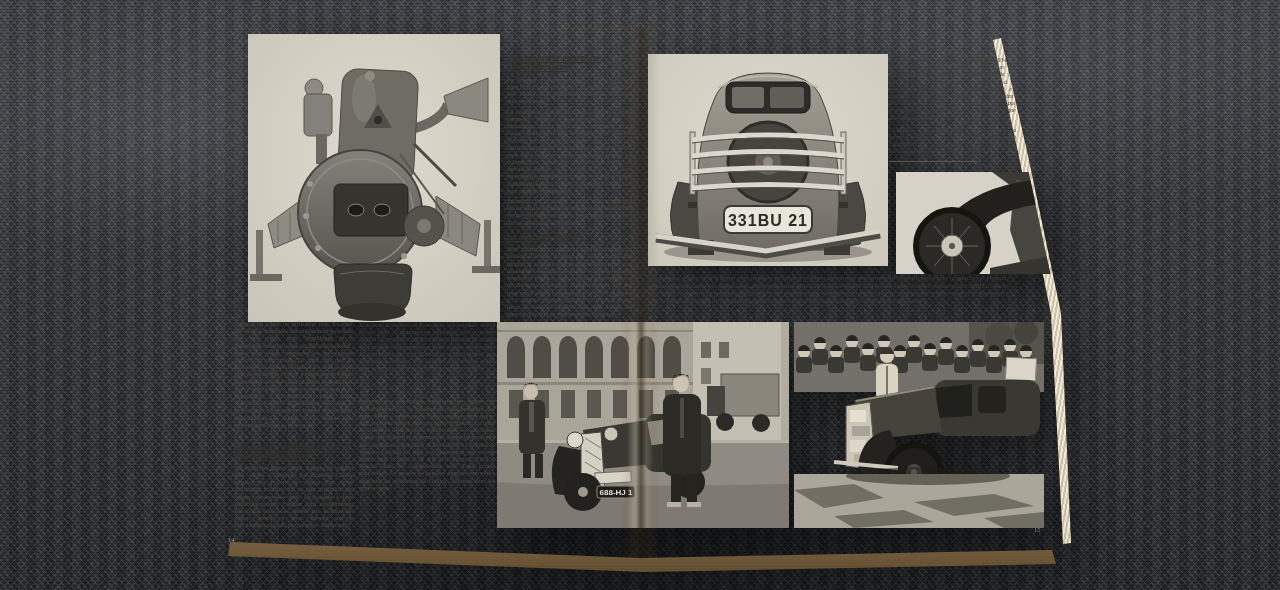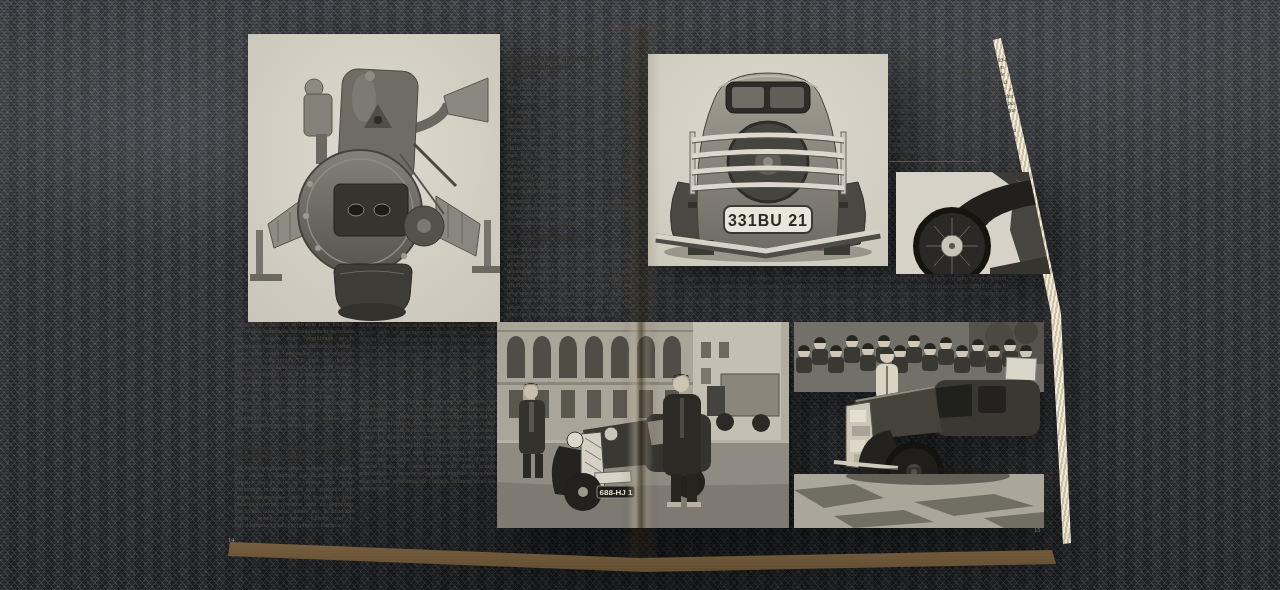--- a/index.html
+++ b/index.html
@@ -36,21 +36,21 @@
       linear-gradient(180deg,#ece4d2 0%,#dfd4bd 45%,#c2ad8a 72%,#8d7350 88%,#5f4a2e 100%);}
   #edge-right{clip-path:polygon(783px 14px,809px 127px,843px 289px,853px 519px,845px 520px,833px 290px,800px 128px,775px 16px);
     background:repeating-linear-gradient(100deg,#f0ead9 0 2px,#cdc2a8 2px 4px);}
   #gutter{position:absolute;left:402px;top:0;width:40px;height:552px;pointer-events:none;
     background:linear-gradient(90deg, rgba(80,65,40,0) 0%, rgba(80,65,40,.16) 35%, rgba(48,38,20,.34) 52%, rgba(80,65,40,.13) 70%, rgba(80,65,40,0) 100%);}
 
   .abs{position:absolute;}
   .txt{font:6px/7.2px "Liberation Serif",serif;color:#4a473f;text-align:justify;}
   .cap{font:italic 6px/7.2px "Liberation Serif",serif;color:#3f3d37;text-align:justify;}
   .capw{font:italic 6.6px/7.6px "Liberation Serif",serif;color:#3f3d37;text-align:justify;}
-  .hd{font:bold 8.2px/9.4px "Liberation Sans",sans-serif;color:#33312b;letter-spacing:.1px;}
+  .hd{font:bold 8.2px/9.4px "Liberation Sans",sans-serif;color:#33312b;letter-spacing:.1px;text-decoration:underline;}
   .pagenum{font:6.5px "Liberation Serif",serif;color:#948e80;}
   .photo{display:block;}
   .rule{height:1px;background:#5a564c;}
 </style>
 </head>
 <body>
 
 <div id="stage">
   <div id="carpet"></div>
   <div id="carpet-sheen"></div>

